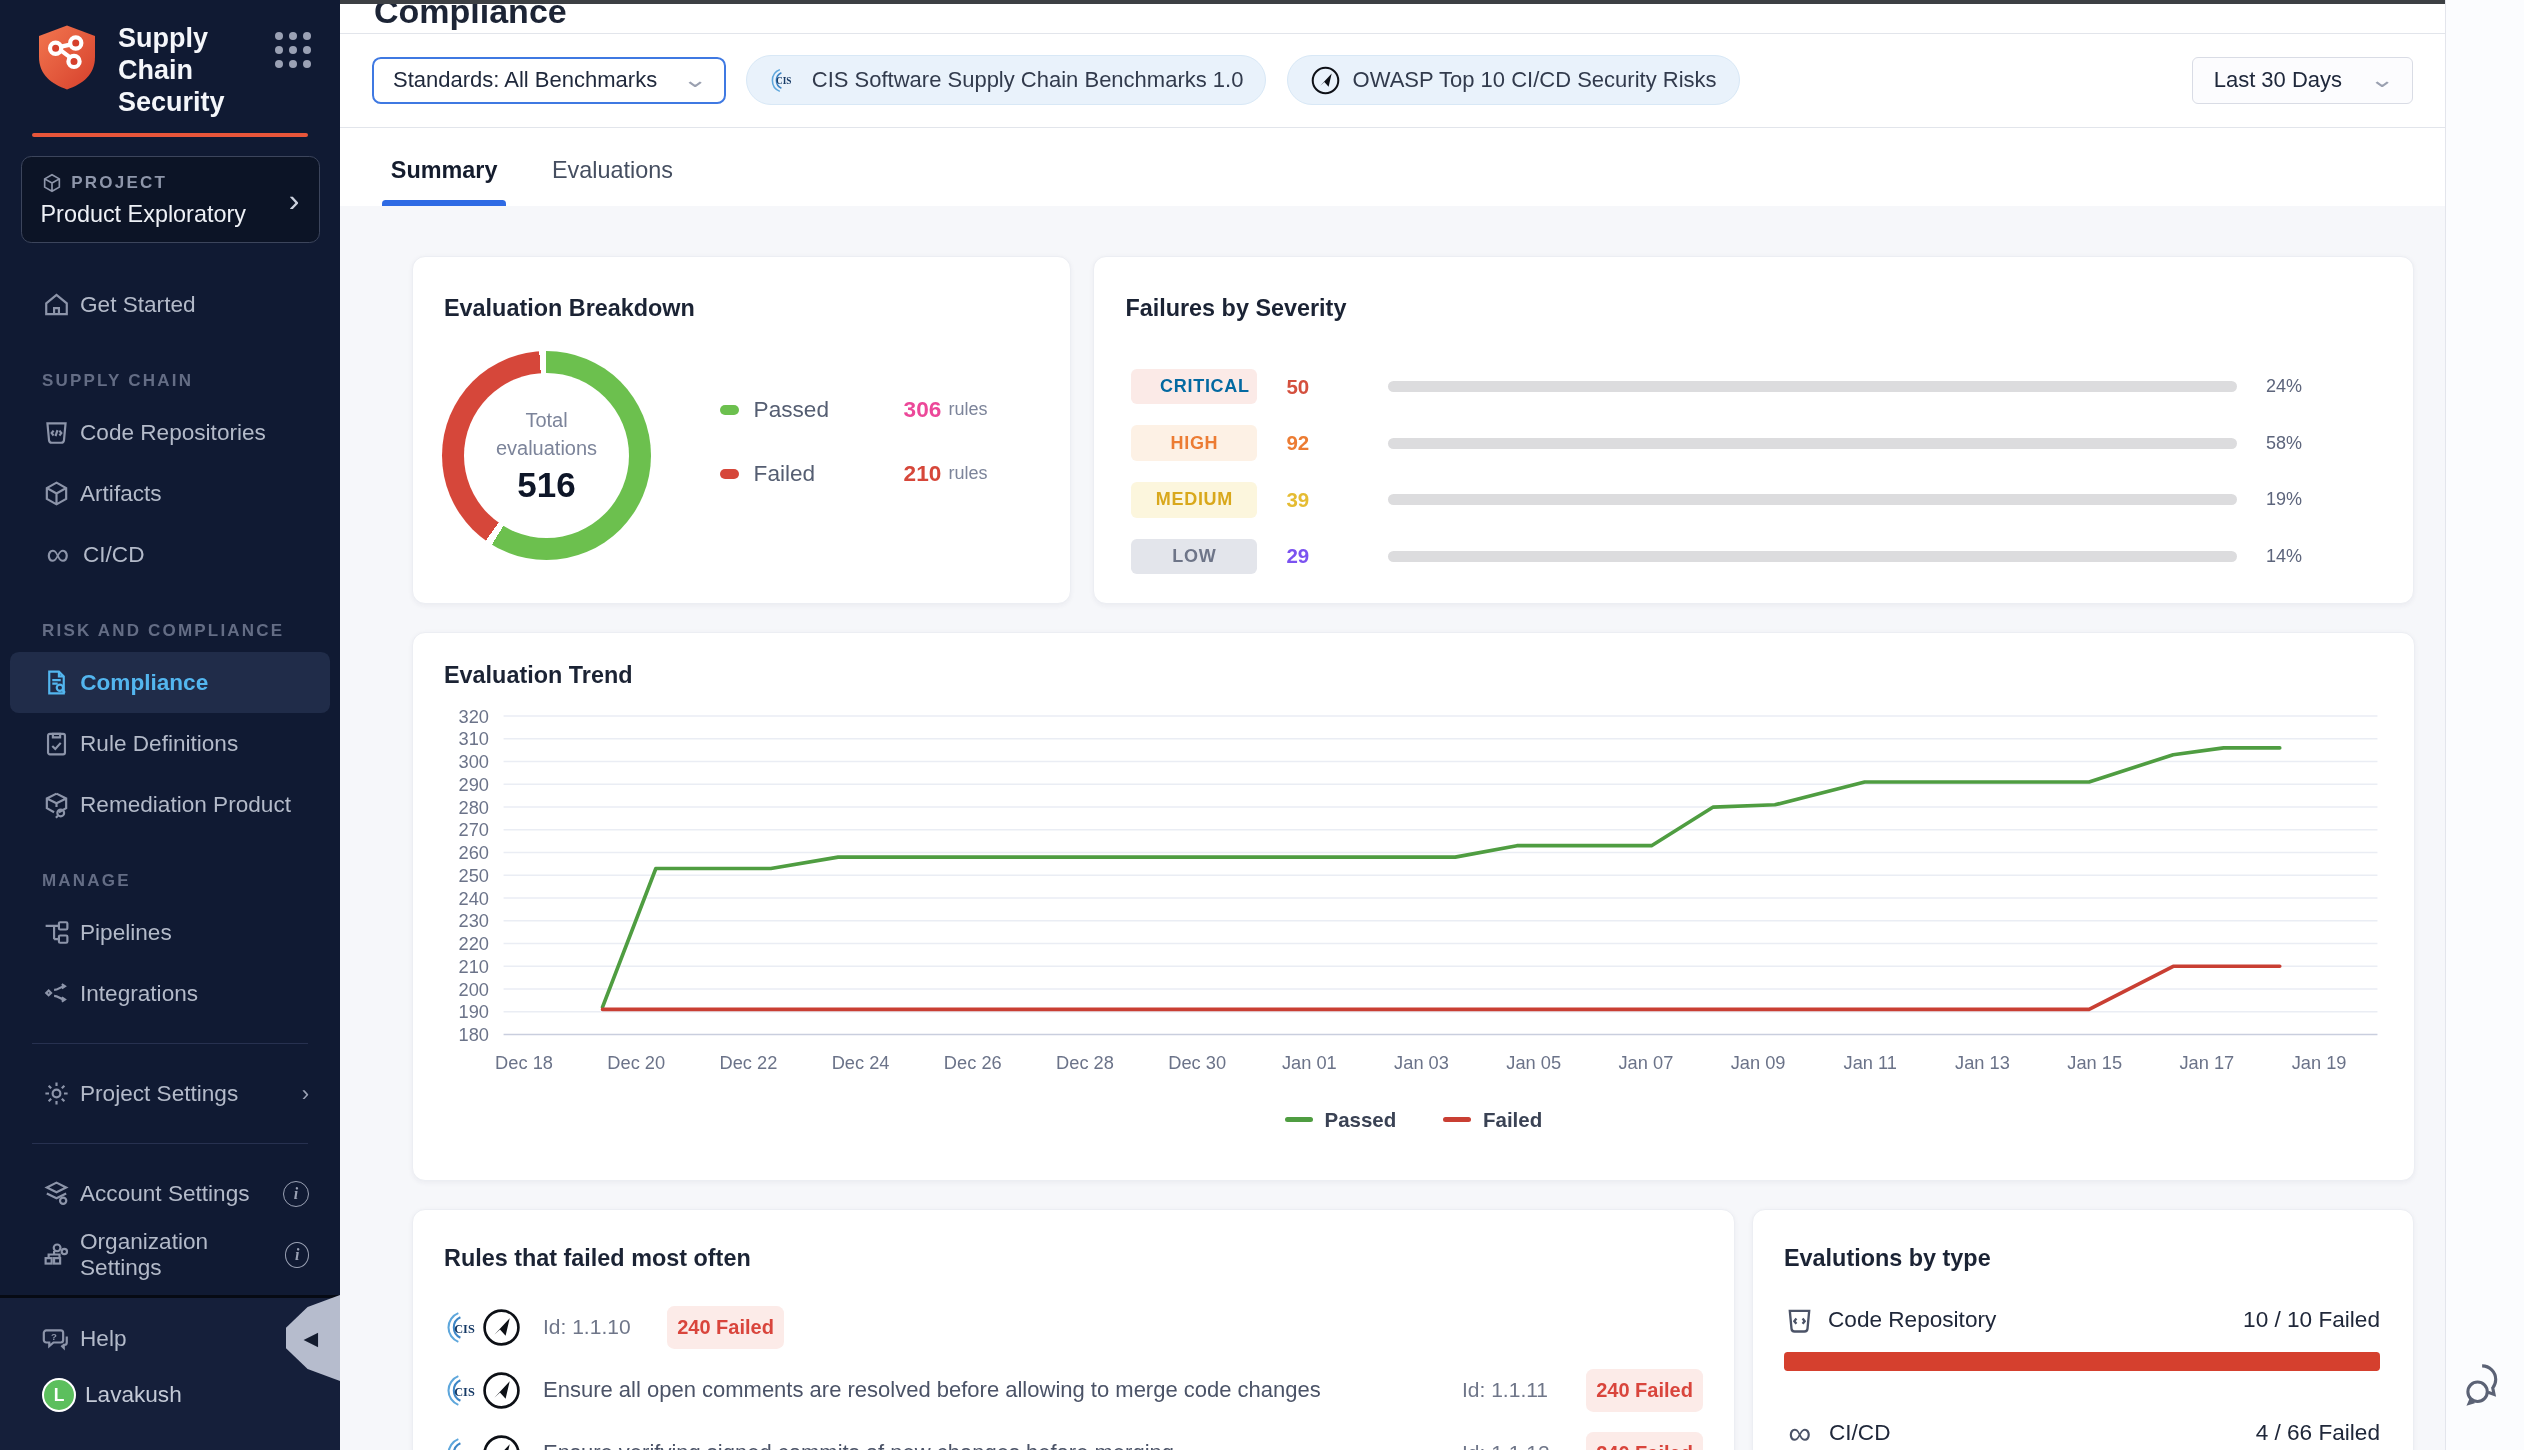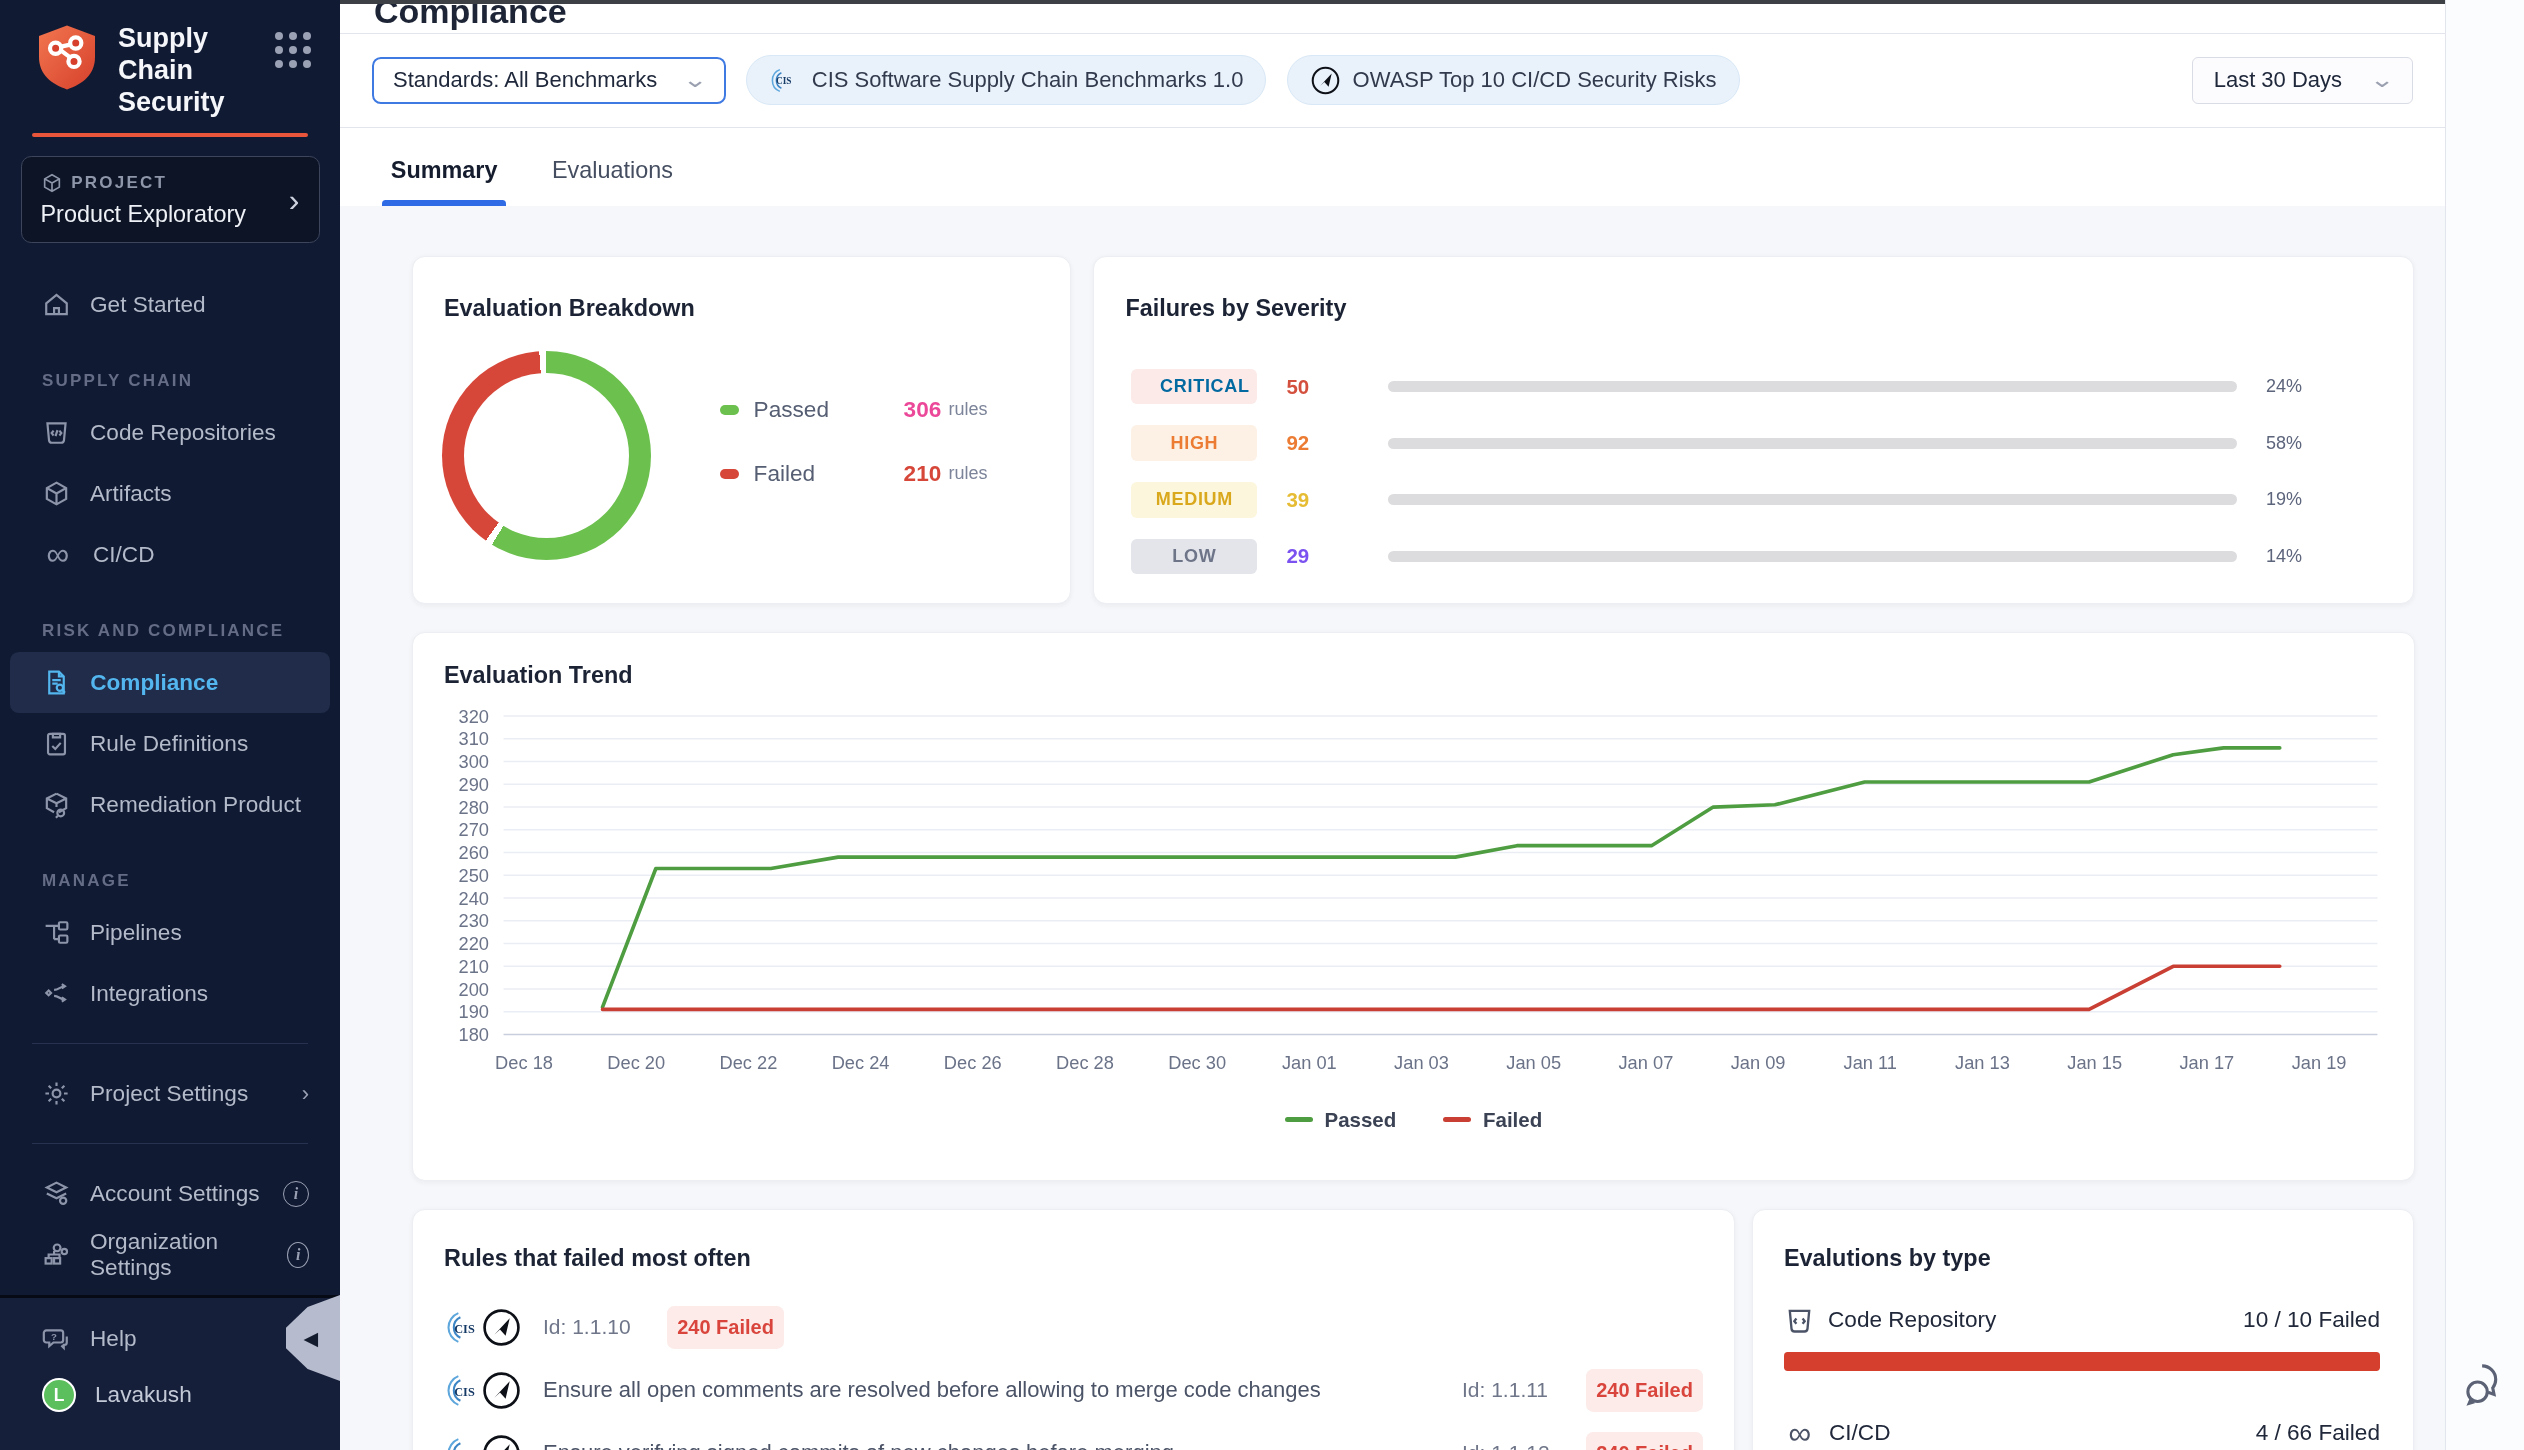--- a/index.html
+++ b/index.html
@@ -16,21 +16,21 @@
   .grid-icon i { width:8px; height:8px; border-radius:50%; background:#9aa1b4; }
   .brand-rule { height:4.4px; background:#e8553a; margin:14.6px 32px 0 32px; border-radius:2.2px; }
   .project-box { margin:19px 20.5px 0 20.5px; border:1.5px solid #3c455c; background:#0c1426;
     border-radius:10.2px; padding:14.6px 19px; position:relative; cursor:pointer; }
   .project-label { display:flex; align-items:center; gap:8.8px; color:#8e96aa;
     font-size:17px; font-weight:bold; letter-spacing:2.2px; }
   .project-name { color:#eef1f6; font-size:23.4px; margin-top:7.3px; }
   .project-chevron { position:absolute; right:19px; top:50%; transform:translateY(-50%);
     color:#cdd2de; font-size:32px; line-height:1; }
   nav { margin-top:31px; }
-  .nav-item { display:flex; align-items:center; gap:19px; height:61px; padding:0 0 0 42px;
+  .nav-item { display:flex; align-items:center; gap:9px; height:61px; padding:0 0 0 42px;
     font-size:22.6px; color:#b3bac9; cursor:pointer; }
   .nav-item .icn { color:#8d95aa; }
   .nav-item.active { margin:0 10.2px; padding-left:32px; background:#202c49; border-radius:8.8px;
     color:#53b6ef; font-weight:bold; }
   .nav-item.active .icn { color:#53b6ef; }
   .nav-heading { padding-left:42px; margin-top:25px; height:42px; display:flex; align-items:center;
     font-size:17px; letter-spacing:2.2px; color:#646d85; font-weight:bold; }
   .side-divider { border-top:1.5px solid #273150; margin:19px 32px; }
   .right-adorn { margin-left:auto; margin-right:31px; color:#9aa1b4; font-size:22px; }
   .info-glyph { width:26px; height:26px; border:1.8px solid #9aa1b4; border-radius:50%;
@@ -381,20 +381,25 @@
       <div class="tab">Evaluations</div>
     </div>
   </div>
 
   <div id="main">
     <div id="row1">
 
       <div class="card" id="card-breakdown">
         <div class="card-title">Evaluation Breakdown</div>
         <div id="donut" style="background: conic-gradient(rgb(108, 192, 78) 0deg, rgb(108, 192, 78) 211.488deg, rgb(255, 255, 255) 211.488deg, rgb(255, 255, 255) 215.488deg, rgb(214, 71, 58) 215.488deg, rgb(214, 71, 58) 356deg, rgb(255, 255, 255) 356deg, rgb(255, 255, 255) 360deg);"></div>
+        <div id="donut-center">
+          <div class="sub">Total</div>
+          <div class="sub">evaluations</div>
+          <div class="big">516</div>
+        </div>
         <div id="bd-legend">
           <div class="bd-row">
             <span class="pill" style="background: rgb(108, 192, 78);"></span>
             <span class="bd-label">Passed</span>
             <span class="bd-value" style="color: #ec4899;">306</span>
             <span class="bd-unit">rules</span>
           </div>
           <div class="bd-row">
             <span class="pill" style="background: rgb(214, 71, 58);"></span>
             <span class="bd-label">Failed</span>

